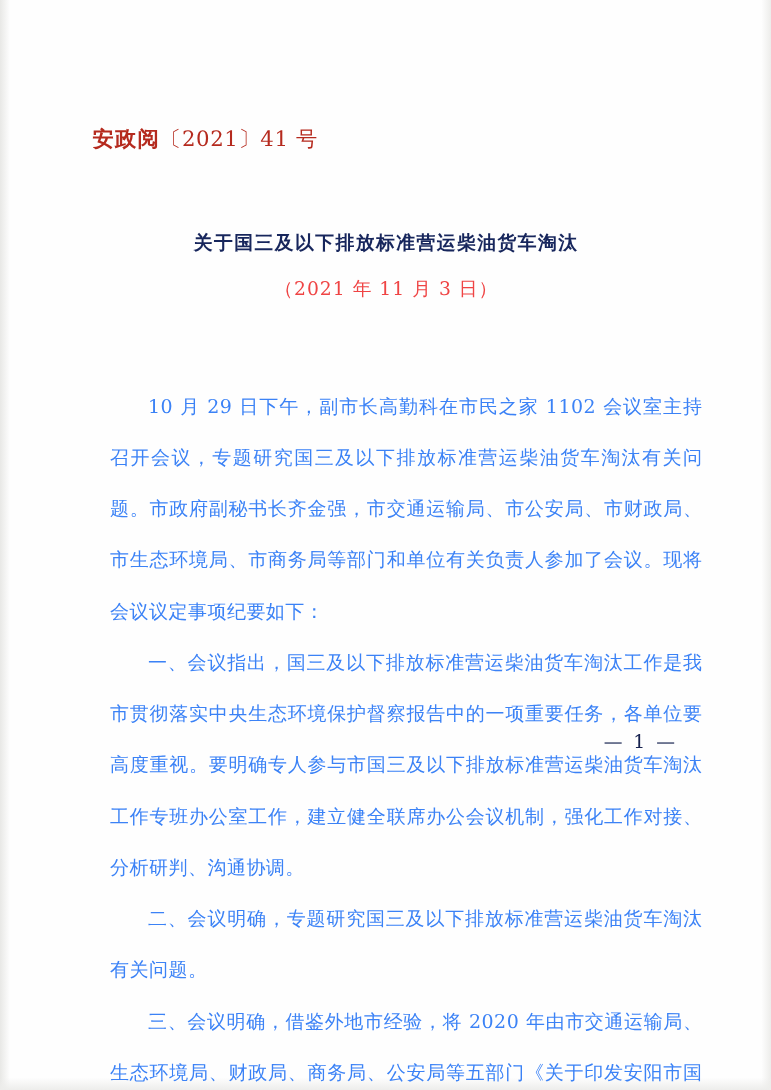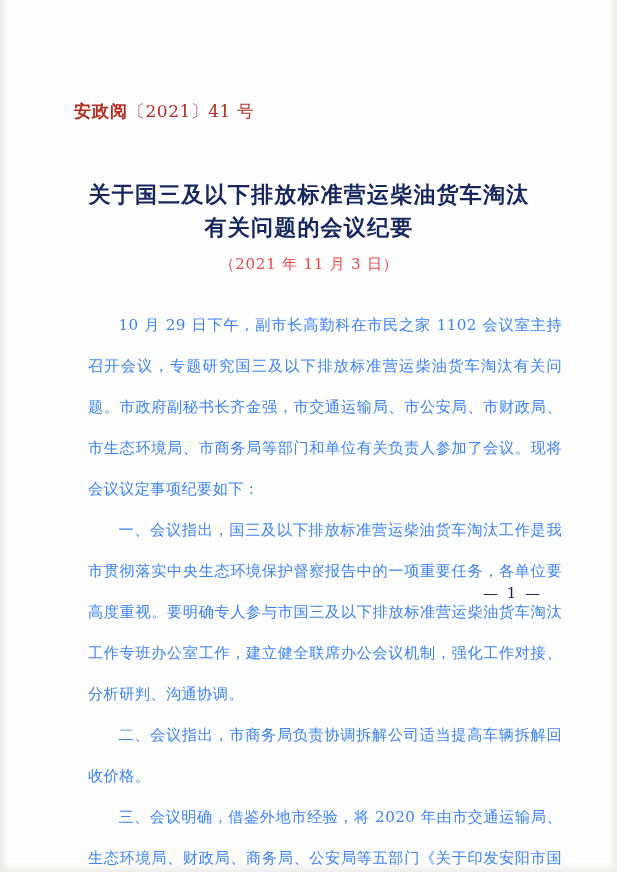--- a/index.html
+++ b/index.html
@@ -54,21 +54,21 @@
     position: absolute;
     top: 178px;
     left: 0;
     width: 474px;
     text-align: center;
     color: #1a2a5e;
   }
   .title-line {
     font-family: "DejaVu Serif", serif;
     font-weight: 700;
-    font-size: 22px;
+    font-size: 15px;
     letter-spacing: 1.2px;
     line-height: 33px;
     color: #17265c;
   }
   .subtitle {
     margin-top: 11px;
     font-size: 15px;
     letter-spacing: 0.8px;
     color: #ef4444;
     font-family: "DejaVu Serif", serif;
@@ -138,26 +138,25 @@
   <div class="edge-shadow-bottom"></div>
 
   <div class="content">
 
     <div class="doc-number">
       <span>安政阅</span><span class="num-tail">〔2021〕41 号</span>
     </div>
 
     <div class="title-block">
       <div class="title-line">关于国三及以下排放标准营运柴油货车淘汰</div>
-      <div class="title-line">有关问题的会议纪要</div>
       <div class="subtitle">（2021 年 11 月 3 日）</div>
     </div>
 
     <div class="body-text">
       <p class="para">10 月 29 日下午，副市长高勤科在市民之家 1102 会议室主持召开会议，专题研究国三及以下排放标准营运柴油货车淘汰有关问题。市政府副秘书长齐金强，市交通运输局、市公安局、市财政局、市生态环境局、市商务局等部门和单位有关负责人参加了会议。现将会议议定事项纪要如下：</p>
       <p class="para">一、会议指出，国三及以下排放标准营运柴油货车淘汰工作是我市贯彻落实中央生态环境保护督察报告中的一项重要任务，各单位要高度重视。要明确专人参与市国三及以下排放标准营运柴油货车淘汰工作专班办公室工作，建立健全联席办公会议机制，强化工作对接、分析研判、沟通协调。</p>
-      <p class="para">二、会议指出，市商务局负责协调拆解公司适当提高车辆拆解回收价格。</p>
+      <p class="para">二、会议明确，专题研究国三及以下排放标准营运柴油货车淘汰有关问题。</p>
       <p class="para">三、会议明确，借鉴外地市经验，将 2020 年由市交通运输局、生态环境局、财政局、商务局、公安局等五部门《关于印发安阳市国三及以下排放标准营运柴油货车淘汰补贴办法的通知》</p>
     </div>
 
     <div class="page-number">— 1 —</div>
   </div>
 </div>
 
 </body></html>

